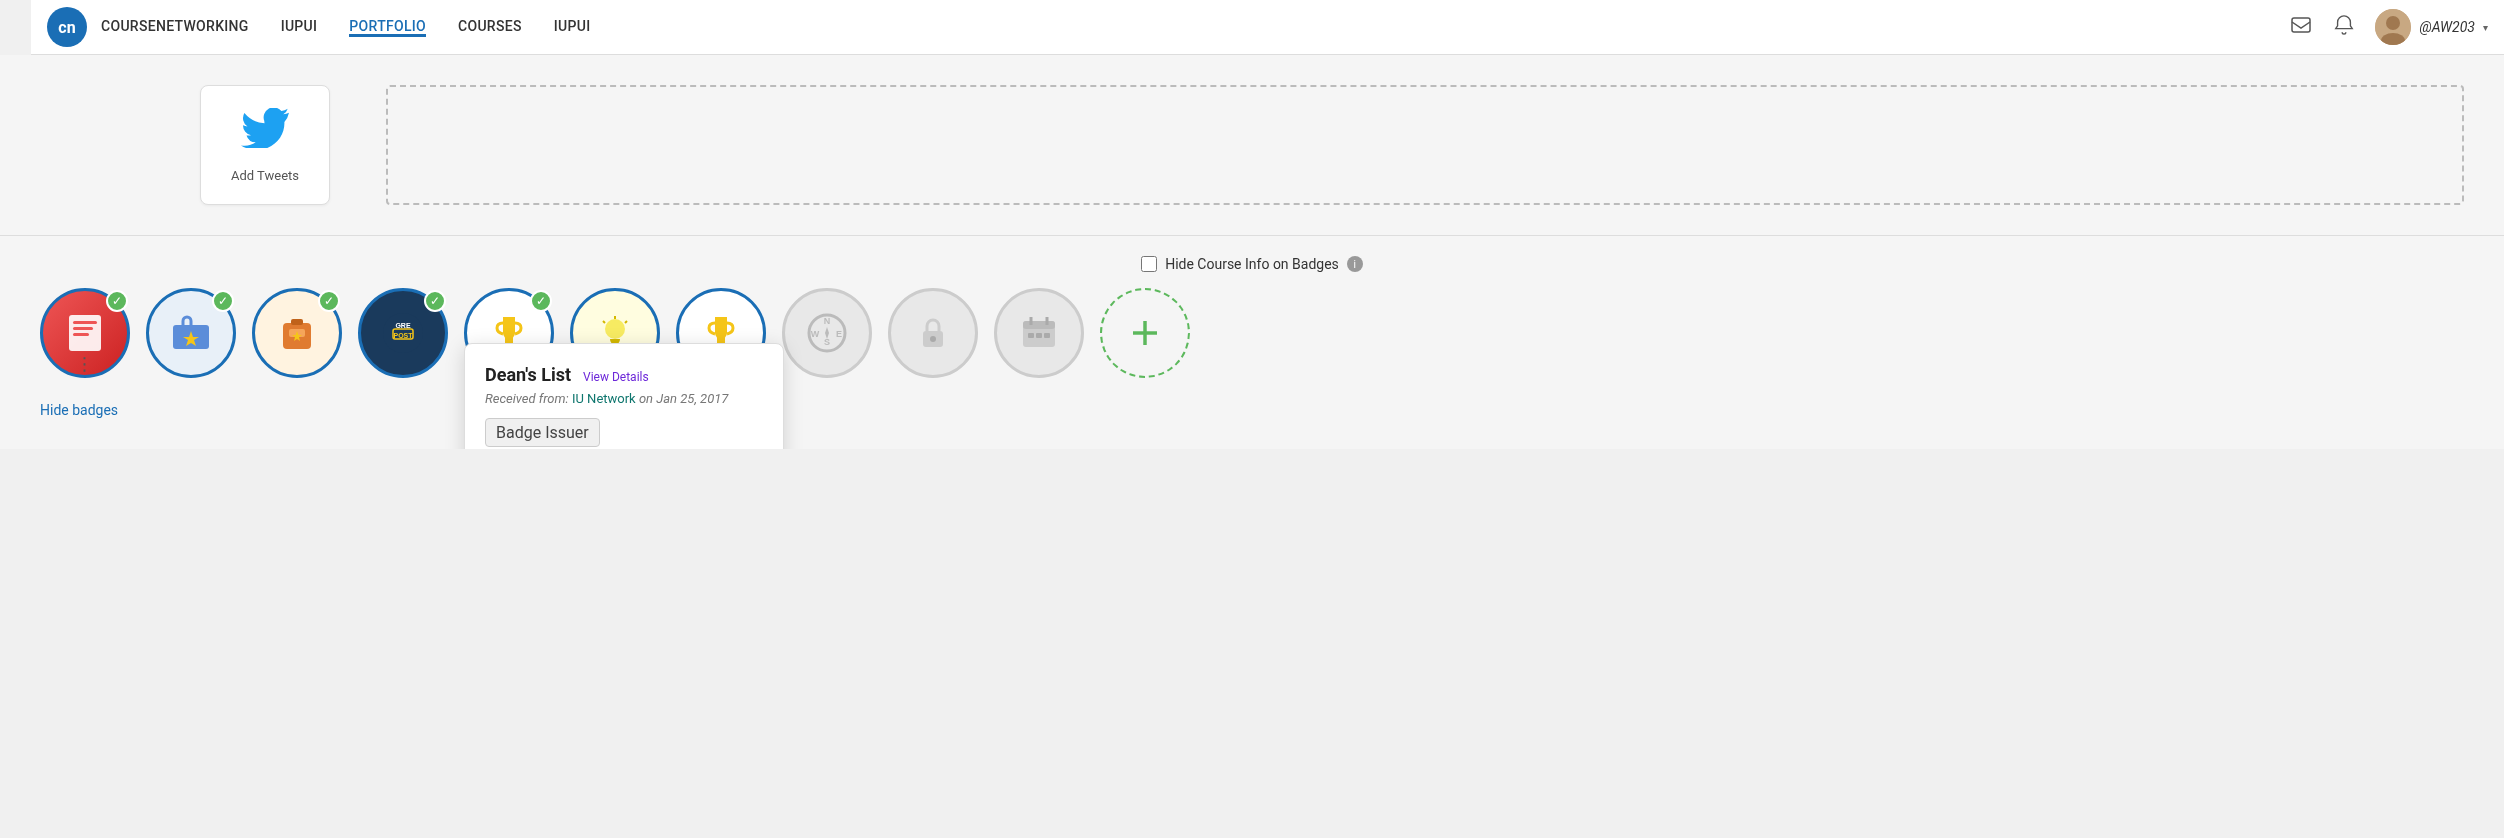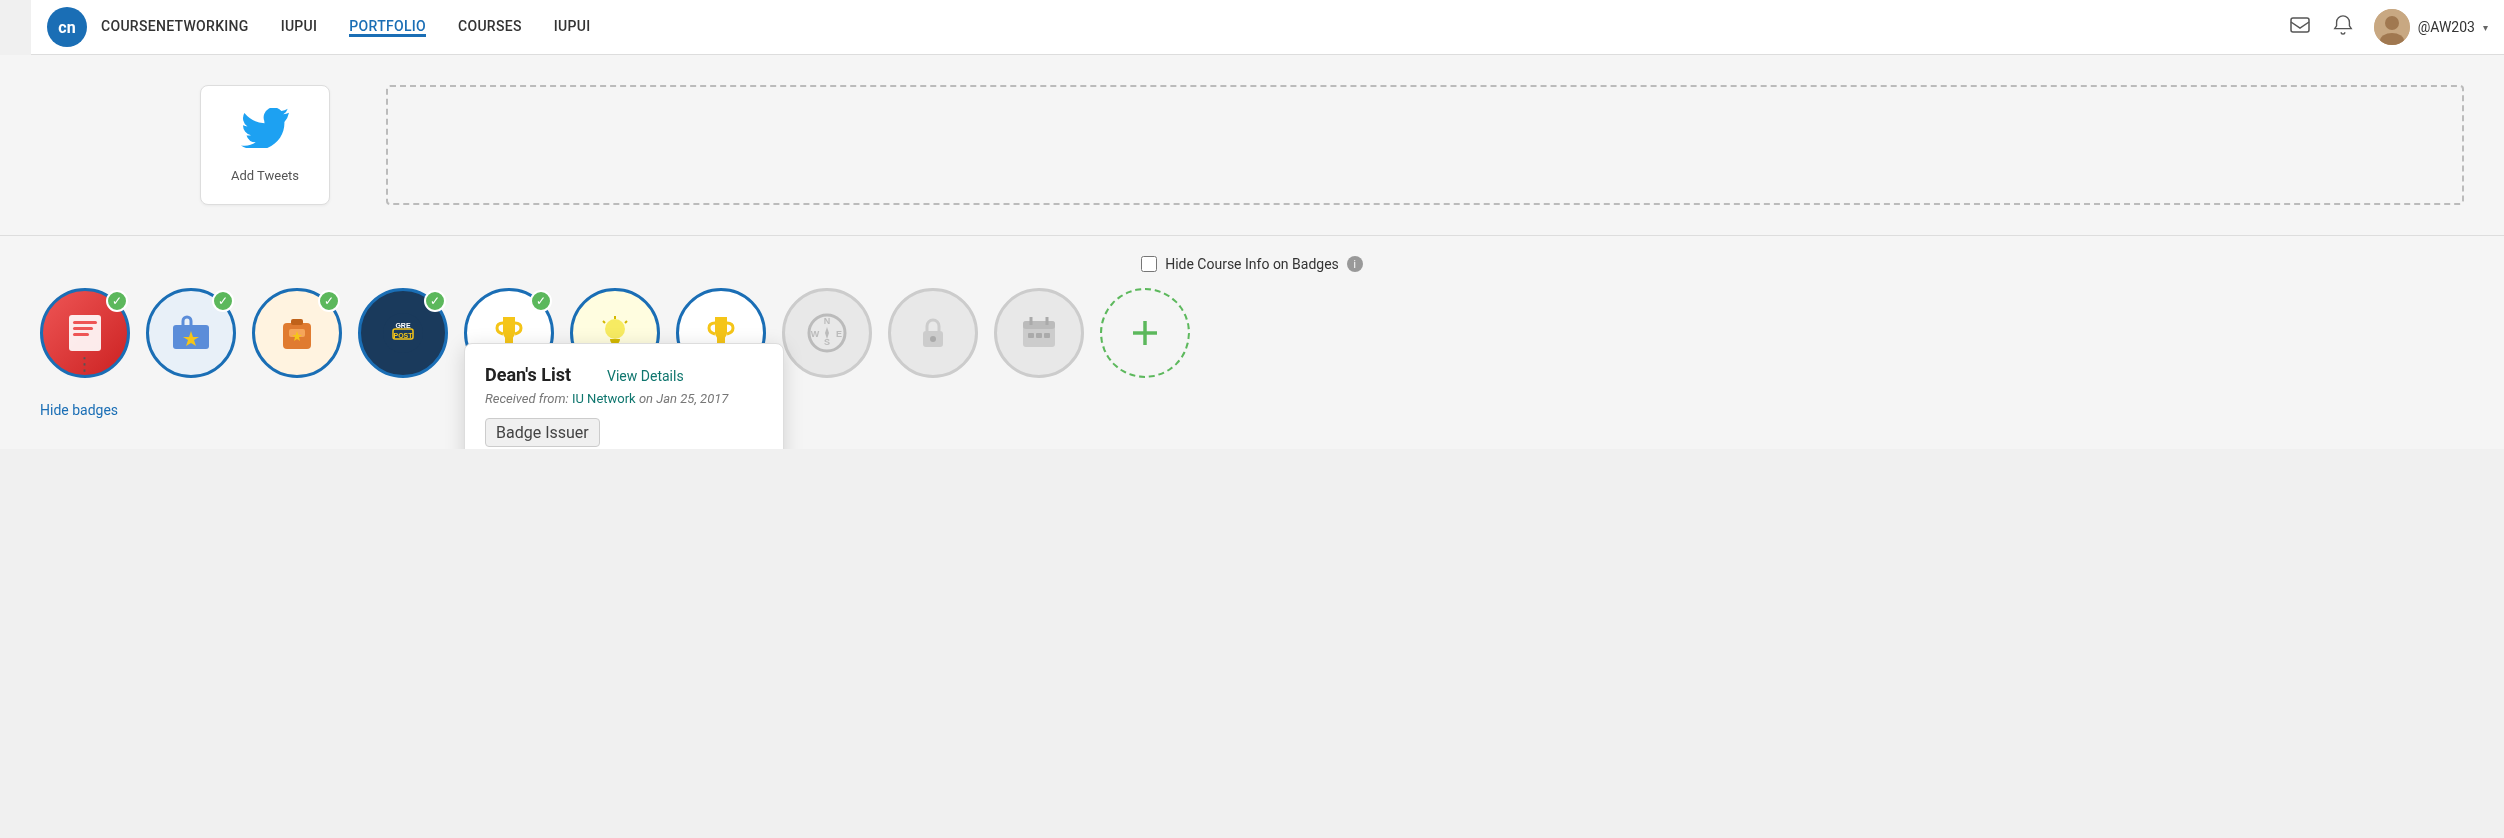--- a/index.html
+++ b/index.html
@@ -42,21 +42,21 @@
       background: none; border: none; cursor: pointer; color: #555; font-size: 20px;
     }
     .nav-user {
       display: flex; align-items: center; gap: 8px; cursor: pointer;
     }
     .nav-avatar {
       width: 36px; height: 36px; border-radius: 50%; background: #c8a882;
       display: flex; align-items: center; justify-content: center;
       overflow: hidden;
     }
-    .nav-username { font-size: 14px; color: #333; }
+    .nav-username { font-size: 14px; color: #333; font-style: italic; }
     .nav-caret { font-size: 10px; color: #666; }
 
     
     .main {
       display: flex; flex-direction: column; padding: 0;
     }
 
     
     .top-section {
       background: #f5f5f5;
@@ -168,21 +168,21 @@
       position: absolute;
       bottom: -14px; left: 119px;
       border-left: 11px solid transparent;
       border-right: 11px solid transparent;
       border-top: 13px solid #ddd;
     }
     .tooltip-title {
       font-size: 18px; font-weight: bold; color: #222;
       display: inline; margin-right: 8px;
     }
-    .tooltip-view-details { color: #0f766e; font-size: 14px; cursor: pointer; text-decoration: none; margin-left: 24px; }
+    .tooltip-view-details { color: #6d28d9; font-size: 12px; cursor: pointer; text-decoration: none; }
     .tooltip-received {
       font-size: 13px; color: #777; margin: 6px 0 12px;
       font-style: italic;
     }
     .tooltip-received a { color: #0f766e; text-decoration: none; font-style: normal; }
     .badge-issuer-btn {
       background: #f0f0f0; border: 1px solid #ccc; border-radius: 4px;
       font-size: 16px; color: #444; padding: 4px 10px; cursor: pointer;
       display: inline-block; margin-bottom: 14px;
     }

